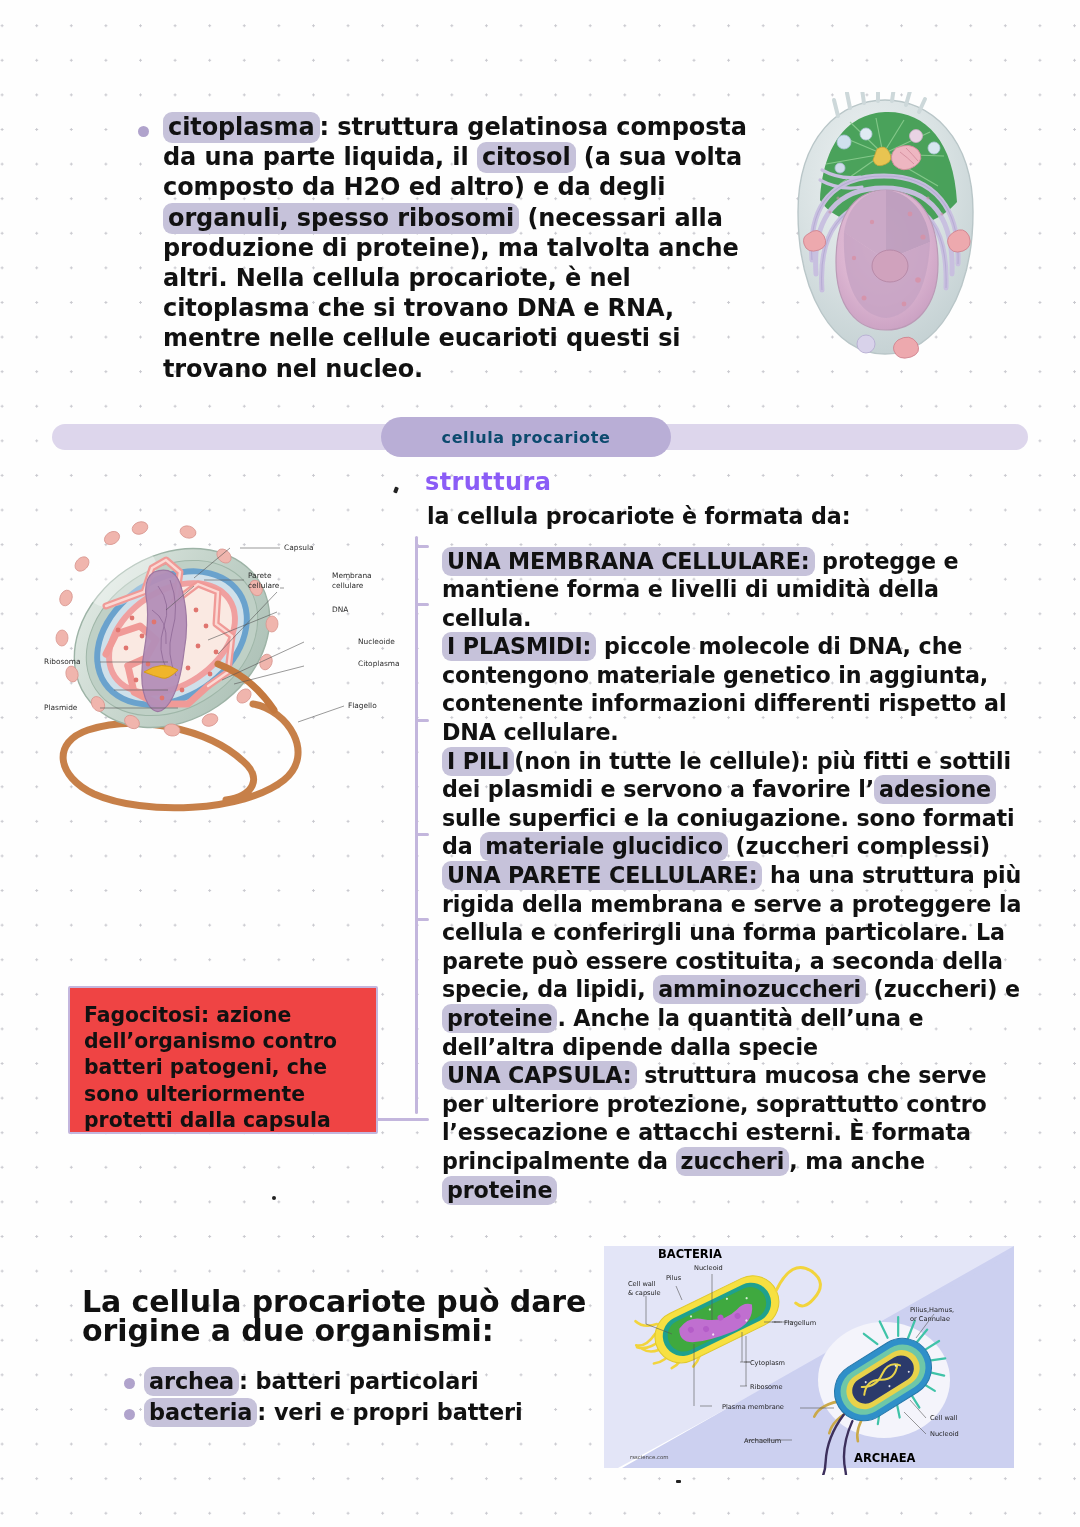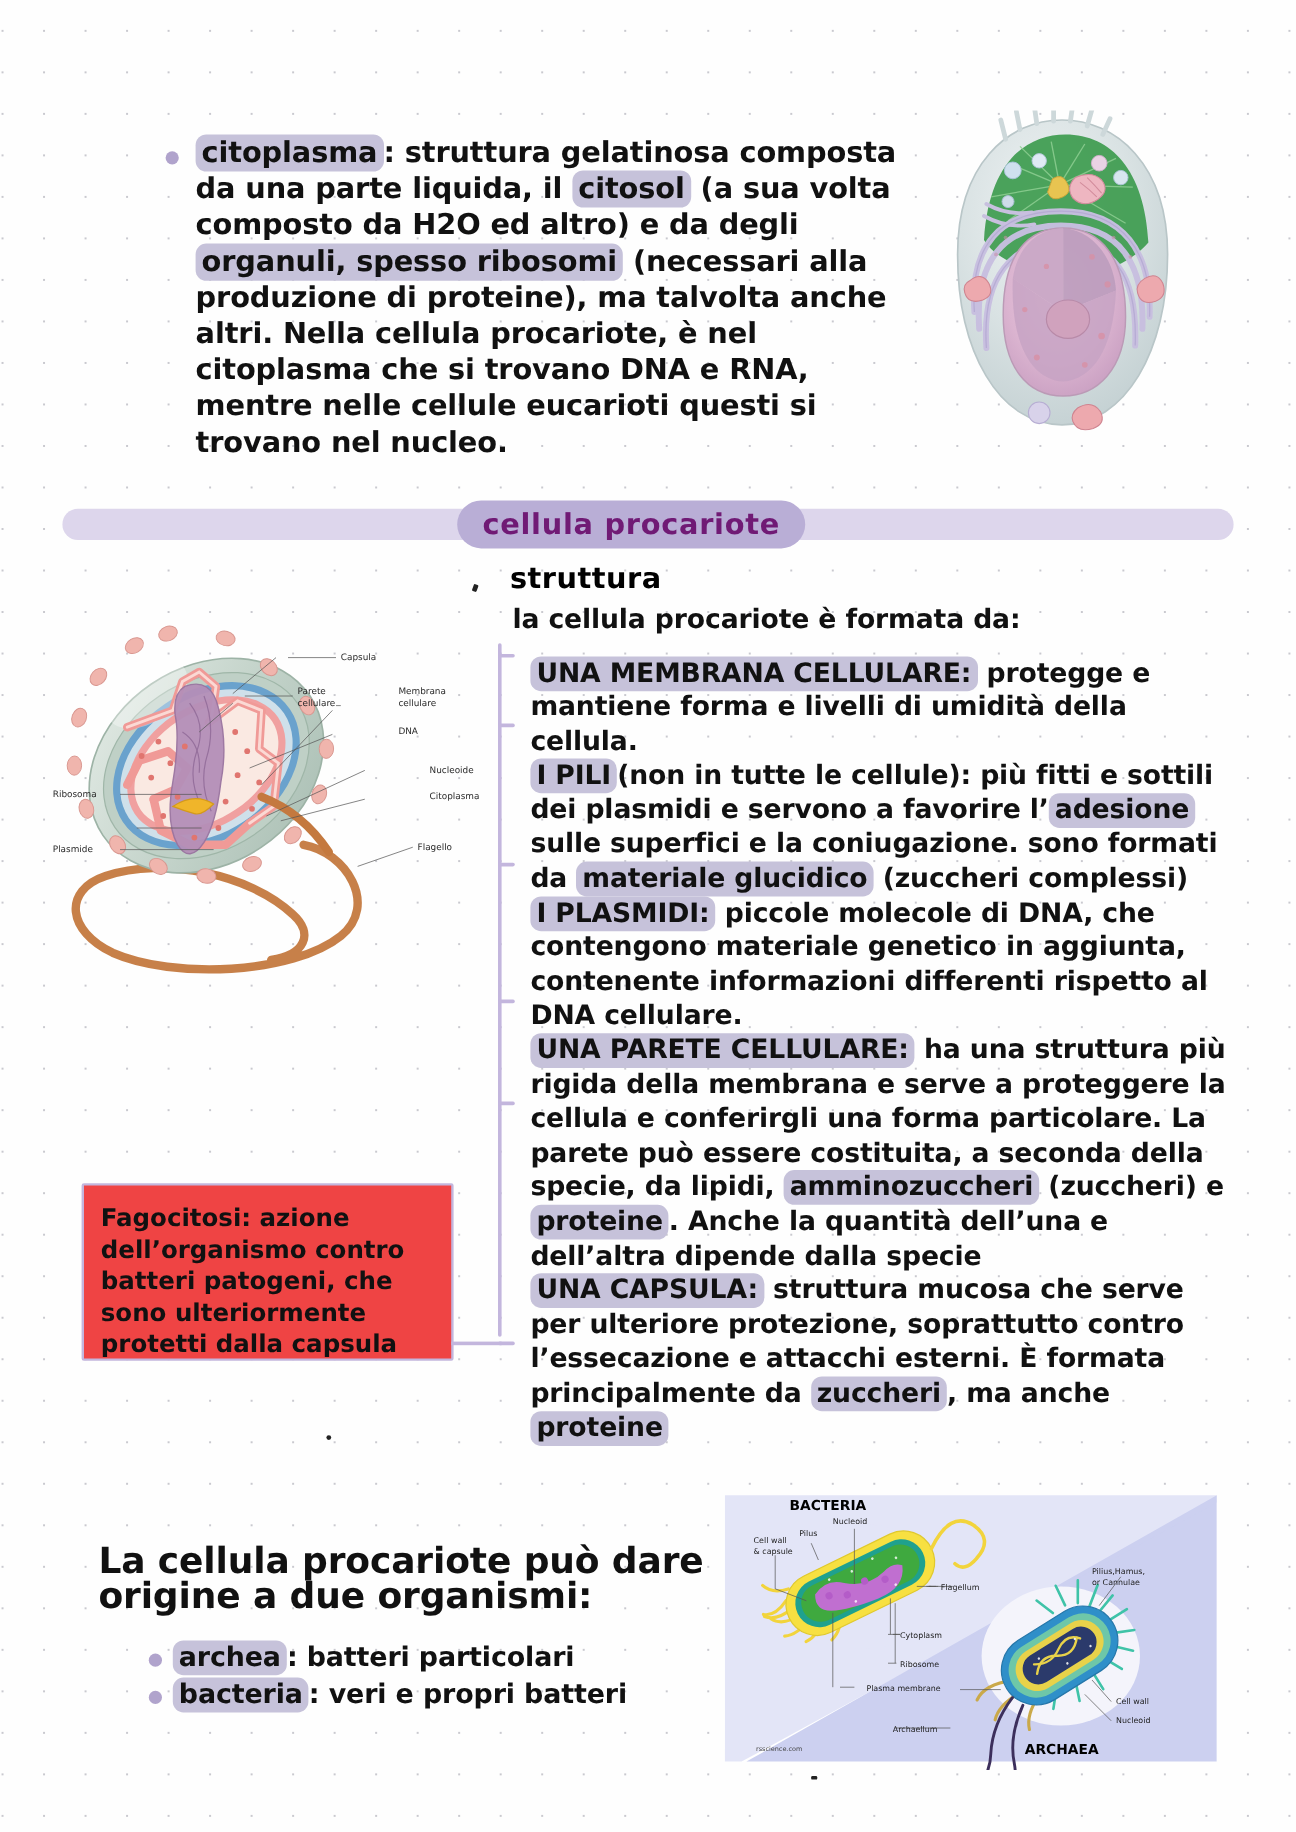--- a/index.html
+++ b/index.html
@@ -43,32 +43,32 @@
   #banner{
     position:absolute;left:52px;top:424px;width:976px;height:26px;
     background:#ddd6ec;border-radius:13px;
   }
   #banner-pill{
     position:absolute;left:381px;top:417px;width:290px;height:40px;
     background:#b9aed6;border-radius:20px;
     display:flex;align-items:center;justify-content:center;
   }
   #banner-pill .t{
-    color:#701a75;font-size:24px;font-weight:700;letter-spacing:0.6px;
+    color:#0c4a6e;font-size:16px;font-weight:700;letter-spacing:0.6px;
   }
 
   
   #bact-diagram{position:absolute;left:40px;top:500px;width:390px;height:330px;}
   #bact-diagram svg{display:block;}
   .dlabel{font-family:"DejaVu Sans","Liberation Sans",sans-serif;font-size:7.4px;fill:#2a2a2a;font-weight:400;}
 
   
   #struct{position:absolute;left:425px;top:468px;width:600px;}
   #struct h2{
-    margin:0 0 6px 0;font-size:24px;font-weight:700;color:#000000;letter-spacing:0.4px;
+    margin:0 0 6px 0;font-size:24px;font-weight:700;color:#8b5cf6;letter-spacing:0.4px;
   }
   #struct .lead{font-size:22.2px;line-height:28.5px;font-weight:700;margin:0 0 16px 2px;}
   .items{position:relative;margin:0;padding:0;list-style:none;}
   .items li{
     font-size:22.2px;line-height:28.6px;font-weight:700;margin:0 0 0 17px;padding:0;
   }
   
   #bracket{
     position:absolute;left:415px;top:536px;width:2.6px;height:578px;background:#c3b6dd;
     border-radius:2px;
@@ -353,22 +353,22 @@
   <div class="tick" style="top:719px"></div>
   <div class="tick" style="top:833px"></div>
   <div class="tick" style="top:918px"></div>
   <div class="tick" style="top:1118px"></div>
 
   <div id="struct">
     <h2>struttura</h2>
     <p class="lead note">la cellula procariote è formata da:</p>
     <ul class="items">
       <li class="note"><span class="hl">UNA MEMBRANA CELLULARE:</span> protegge e mantiene forma e livelli di umidità della cellula.</li>
+      <li class="note"><span class="hl">I PLASMIDI:</span> piccole molecole di DNA, che contengono materiale genetico in aggiunta, contenente informazioni differenti rispetto al DNA cellulare.</li>
       <li class="note"><span class="hl">I PILI</span>(non in tutte le cellule): più fitti e sottili dei plasmidi e servono a favorire l’<span class="hl">adesione</span> sulle superfici e la coniugazione. sono formati da <span class="hl">materiale glucidico</span> (zuccheri complessi)</li>
-      <li class="note"><span class="hl">I PLASMIDI:</span> piccole molecole di DNA, che contengono materiale genetico in aggiunta, contenente informazioni differenti rispetto al DNA cellulare.</li>
       <li class="note"><span class="hl">UNA PARETE CELLULARE:</span> ha una struttura più rigida della membrana e serve a proteggere la cellula e conferirgli una forma particolare. La parete può essere costituita, a seconda della specie, da lipidi, <span class="hl">amminozuccheri</span> (zuccheri) e <span class="hl">proteine</span>. Anche la quantità dell’una e dell’altra dipende  dalla specie</li>
       <li class="note"><span class="hl">UNA CAPSULA:</span> struttura mucosa che serve per ulteriore protezione, soprattutto contro l’essecazione e attacchi esterni. È formata principalmente da <span class="hl">zuccheri</span>, ma anche <span class="hl">proteine</span></li>
     </ul>
   </div>
 
   <div id="fago-box">
     <div class="txt">Fagocitosi: azione dell’organismo contro batteri patogeni, che sono ulteriormente protetti dalla capsula</div>
   </div>
   <div id="fago-connector"></div>
 

